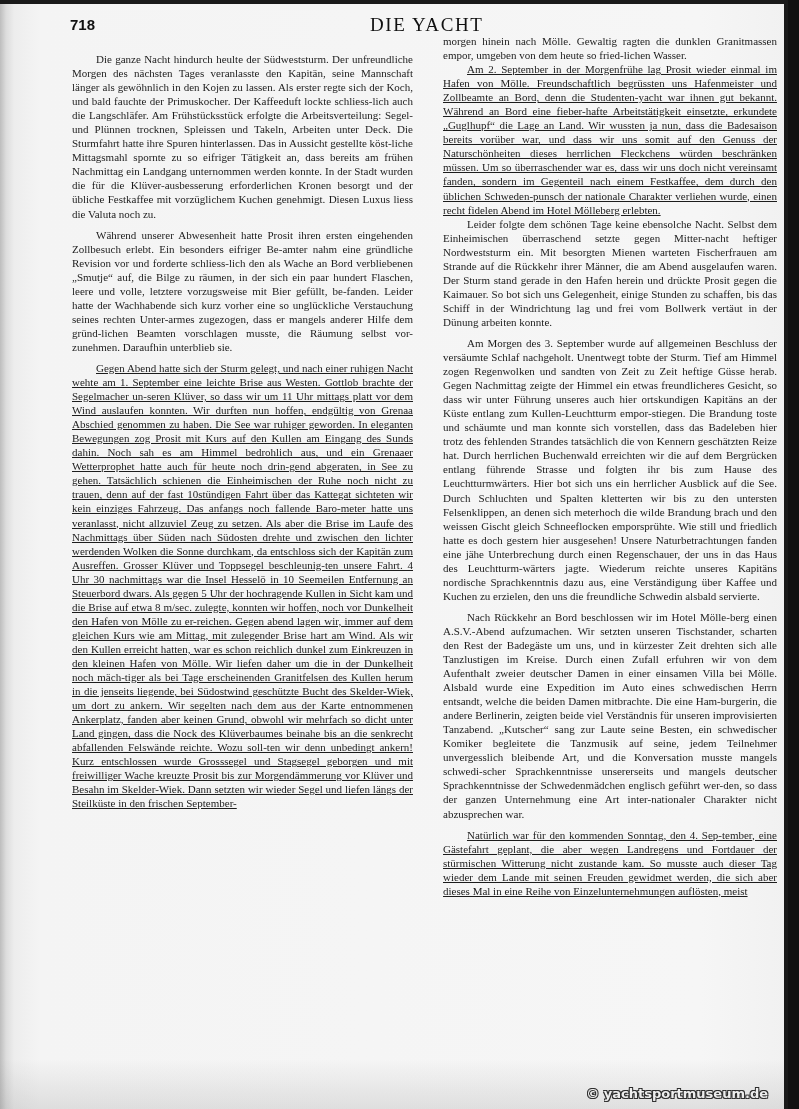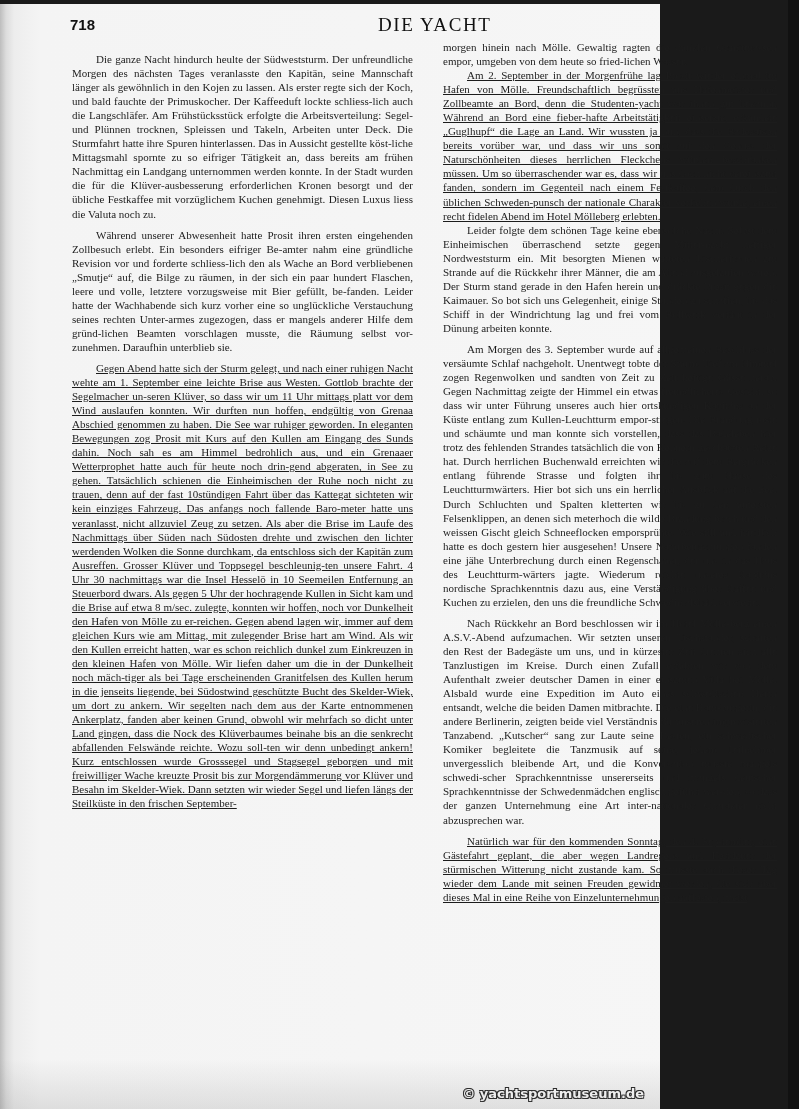--- a/index.html
+++ b/index.html
@@ -3,50 +3,50 @@
 <meta charset="utf-8">
 <style>
   html, body { margin: 0; padding: 0; }
   body {
     width: 799px; height: 1109px; overflow: hidden; position: relative;
     background: #1a1a1a;
     font-family: "Liberation Serif", "DejaVu Serif", serif;
     color: #1c1c1c;
   }
   .page {
-    position: absolute; left: 0; top: 4px; width: 660px; height: 1105px;
+    position: absolute; left: 0; top: 4px; width: 784px; height: 1105px;
     background: linear-gradient(90deg, #bdbdbd 0px, #dcdcdc 6px, #ededed 14px, #f4f4f4 40px, #f6f6f6 700px, #f1f1f1 788px);
   }
   .page::after {
     content: ""; position: absolute; left: 0; right: 0; bottom: 0; height: 50px;
     background: linear-gradient(180deg, rgba(0,0,0,0) 0%, rgba(120,120,120,0.18) 100%);
   }
   .right-edge {
     position: absolute; right: 0; top: 0; width: 11px; height: 1109px; background: #111;
   }
   .header {
     position: absolute; top: 10px; left: 70px; width: 720px; height: 24px;
   }
   .page-number {
     position: absolute; left: 0; top: 2px;
     font-family: "Liberation Sans", "DejaVu Sans", sans-serif;
     font-weight: bold; font-size: 15px; color: #111;
   }
   .running-title {
-    position: absolute; left: 308px; top: 0;
+    position: absolute; left: 300px; top: 0;
     font-family: "Liberation Serif", serif;
     font-size: 19px; letter-spacing: 1.6px; color: #111;
   }
   .col {
     position: absolute; top: 48px;
     font-size: 11px; line-height: 14.05px;
     text-align: justify; hyphens: manual;
   }
   .col-left { left: 72px; width: 341px; }
-  .col-right { left: 443px; width: 334px; top: 36px; }
+  .col-right { left: 443px; width: 334px; top: 30px; }
   .col p { margin: 0 0 7px 0; text-indent: 24px; }
   .col p.cont { text-indent: 0; }
   .col p.tight { margin-bottom: 0; text-decoration: underline; }
   .watermark {
     position: absolute; right: 16px; bottom: 8px;
     font-family: "DejaVu Sans", sans-serif; font-weight: bold;
     font-size: 13px; color: #fff;
     text-shadow: -1px -1px 0 #222, 1px -1px 0 #222, -1px 1px 0 #222, 1px 1px 0 #222;
   }
 </style>

